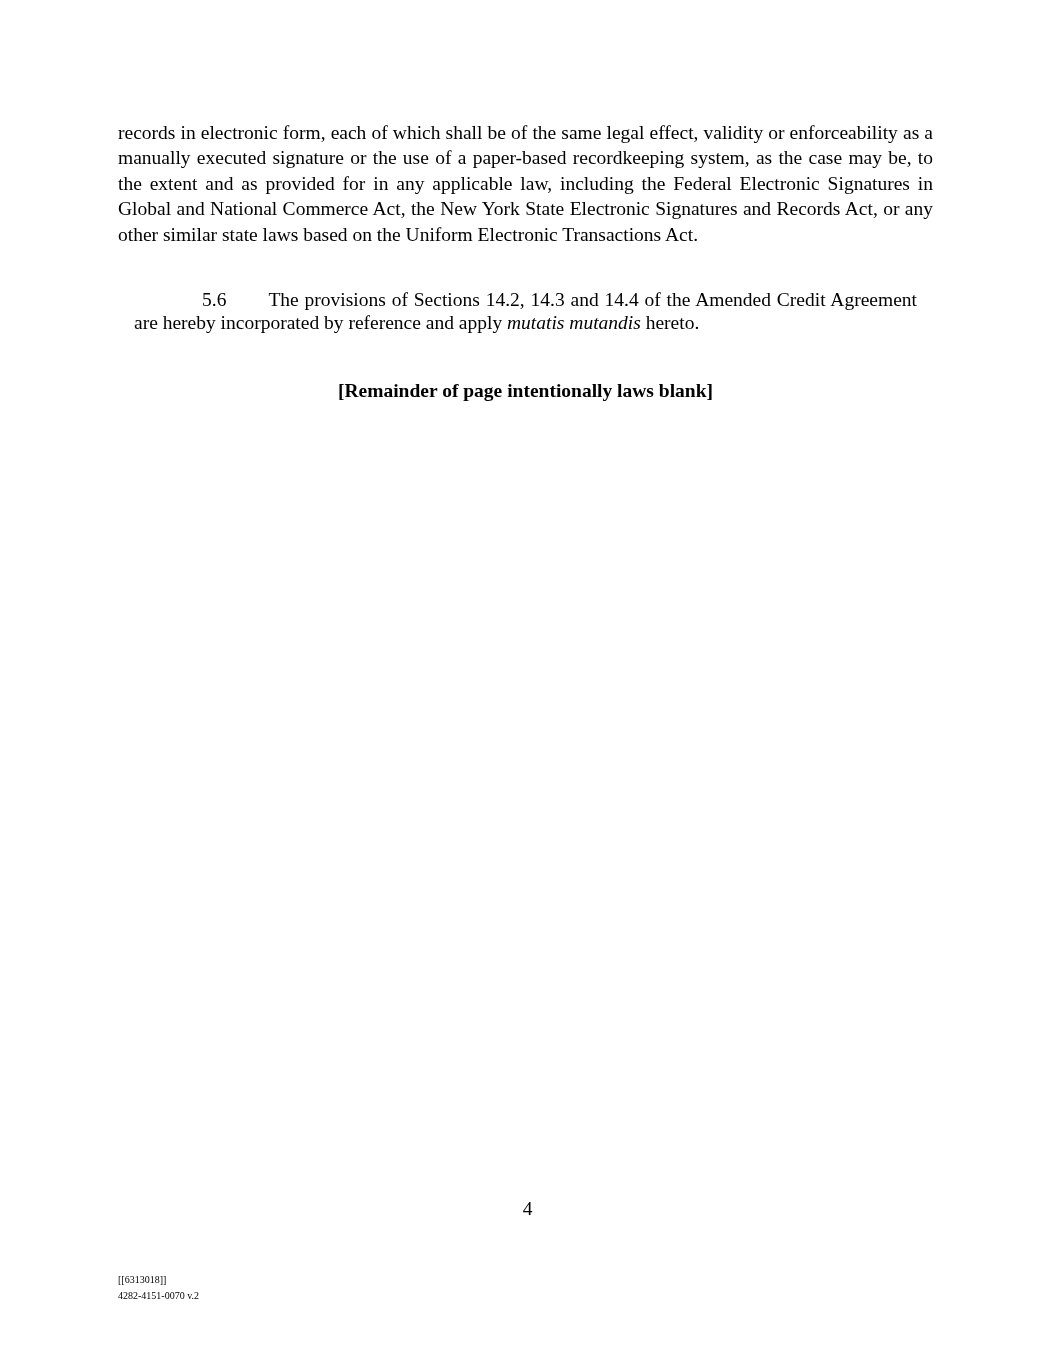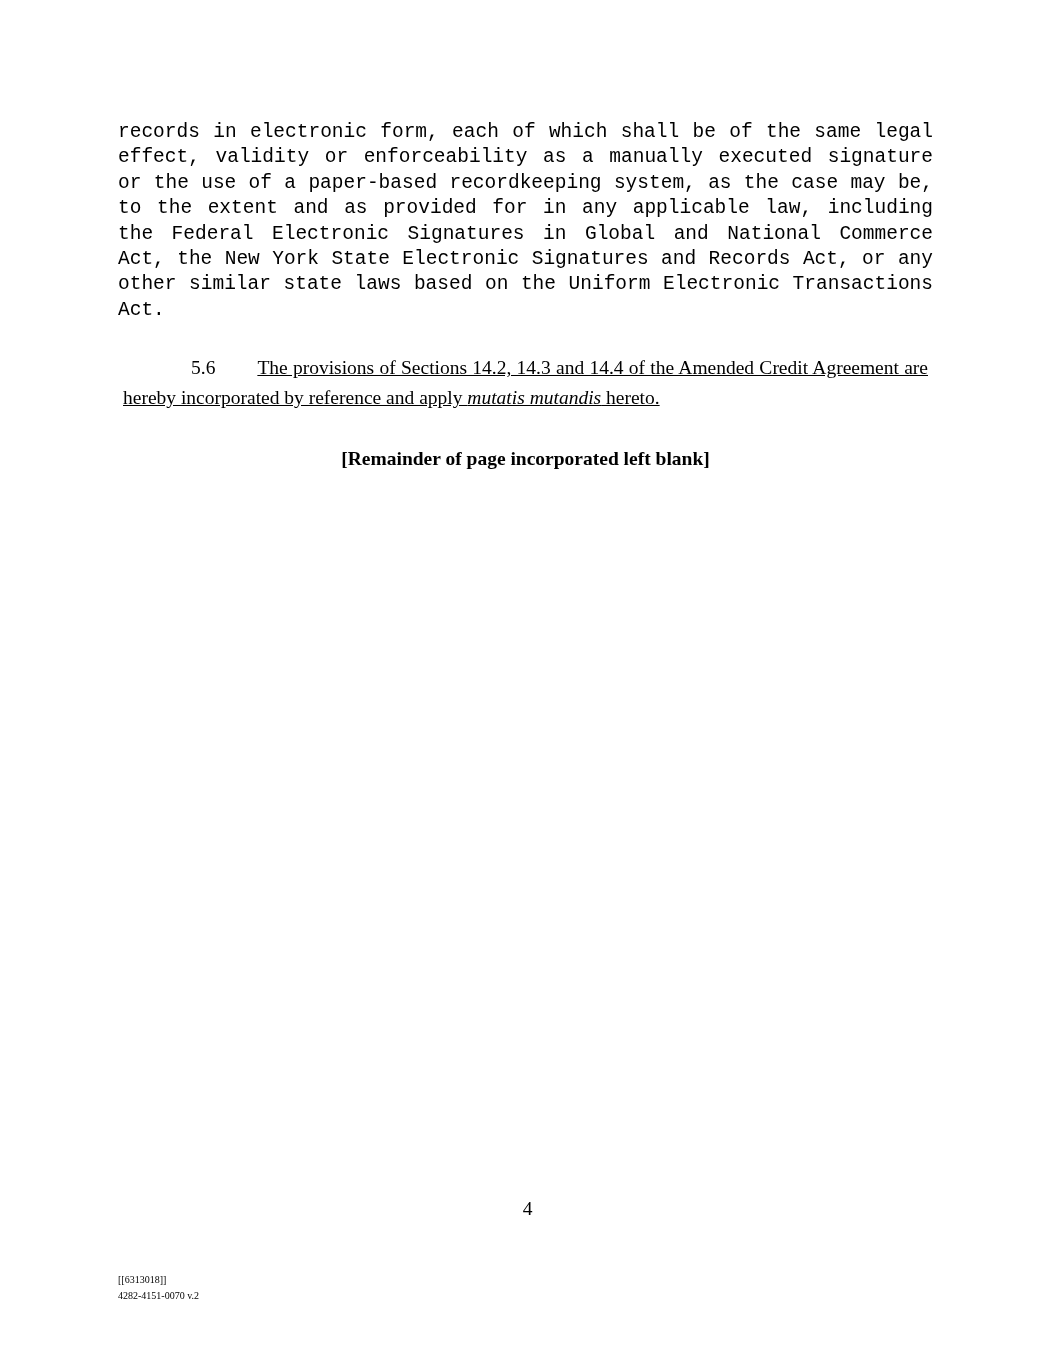--- a/index.html
+++ b/index.html
@@ -24,31 +24,29 @@
   }
   p.body-par {
     margin: 0 0 0 0;
     font-size: 19.5px;
     line-height: 25.4px;
     text-align: justify;
     text-justify: inter-word;
   }
   p.body-par.first {
     text-indent: 0;
-    font-family: Liberation Mono, monospace;
   }
   .spacer-par {
     height: 25px;
   }
   p.numbered {
-    margin: 5px;
+    margin: 16px;
     font-size: 19.5px;
-    line-height: 30px;
+    line-height: 23px;
     text-align: justify;
-    text-decoration: underline;
   }
   p.numbered .num {
     display: inline-block;
     margin-left: 68px;
     margin-right: 0;
   }
   p.numbered .gap {
     display: inline-block;
     width: 42px;
   }
@@ -97,21 +95,21 @@
     <p class="body-par first">records in electronic form, each of which shall be of the same legal effect, validity or enforceability as a manually executed signature or the use of a paper-based recordkeeping system, as the case may be, to the extent and as provided for in any applicable law, including the Federal Electronic Signatures in Global and National Commerce Act, the New York State Electronic Signatures and Records Act, or any other similar state laws based on the Uniform Electronic Transactions Act.</p>
 
     <div class="spacer-par"></div>
 
     <p class="numbered">
       <span class="num">5.6</span><span class="gap"></span><span>The provisions of Sections 14.2, 14.3 and 14.4 of the Amended Credit Agreement are hereby incorporated by reference and apply </span><span class="italic">mutatis mutandis</span><span> hereto.</span>
     </p>
 
     <div class="block-gap"></div>
 
-    <p class="centered-bold">[Remainder of page incorporated left blank]</p>
+    <p class="centered-bold">[Remainder of page intentionally laws blank]</p>
 
   </div>
 
   <div class="page-number">4</div>
 
   <div class="footer">
     <div>[[6313018]]</div>
     <div>4282-4151-0070 v.2</div>
   </div>
 

